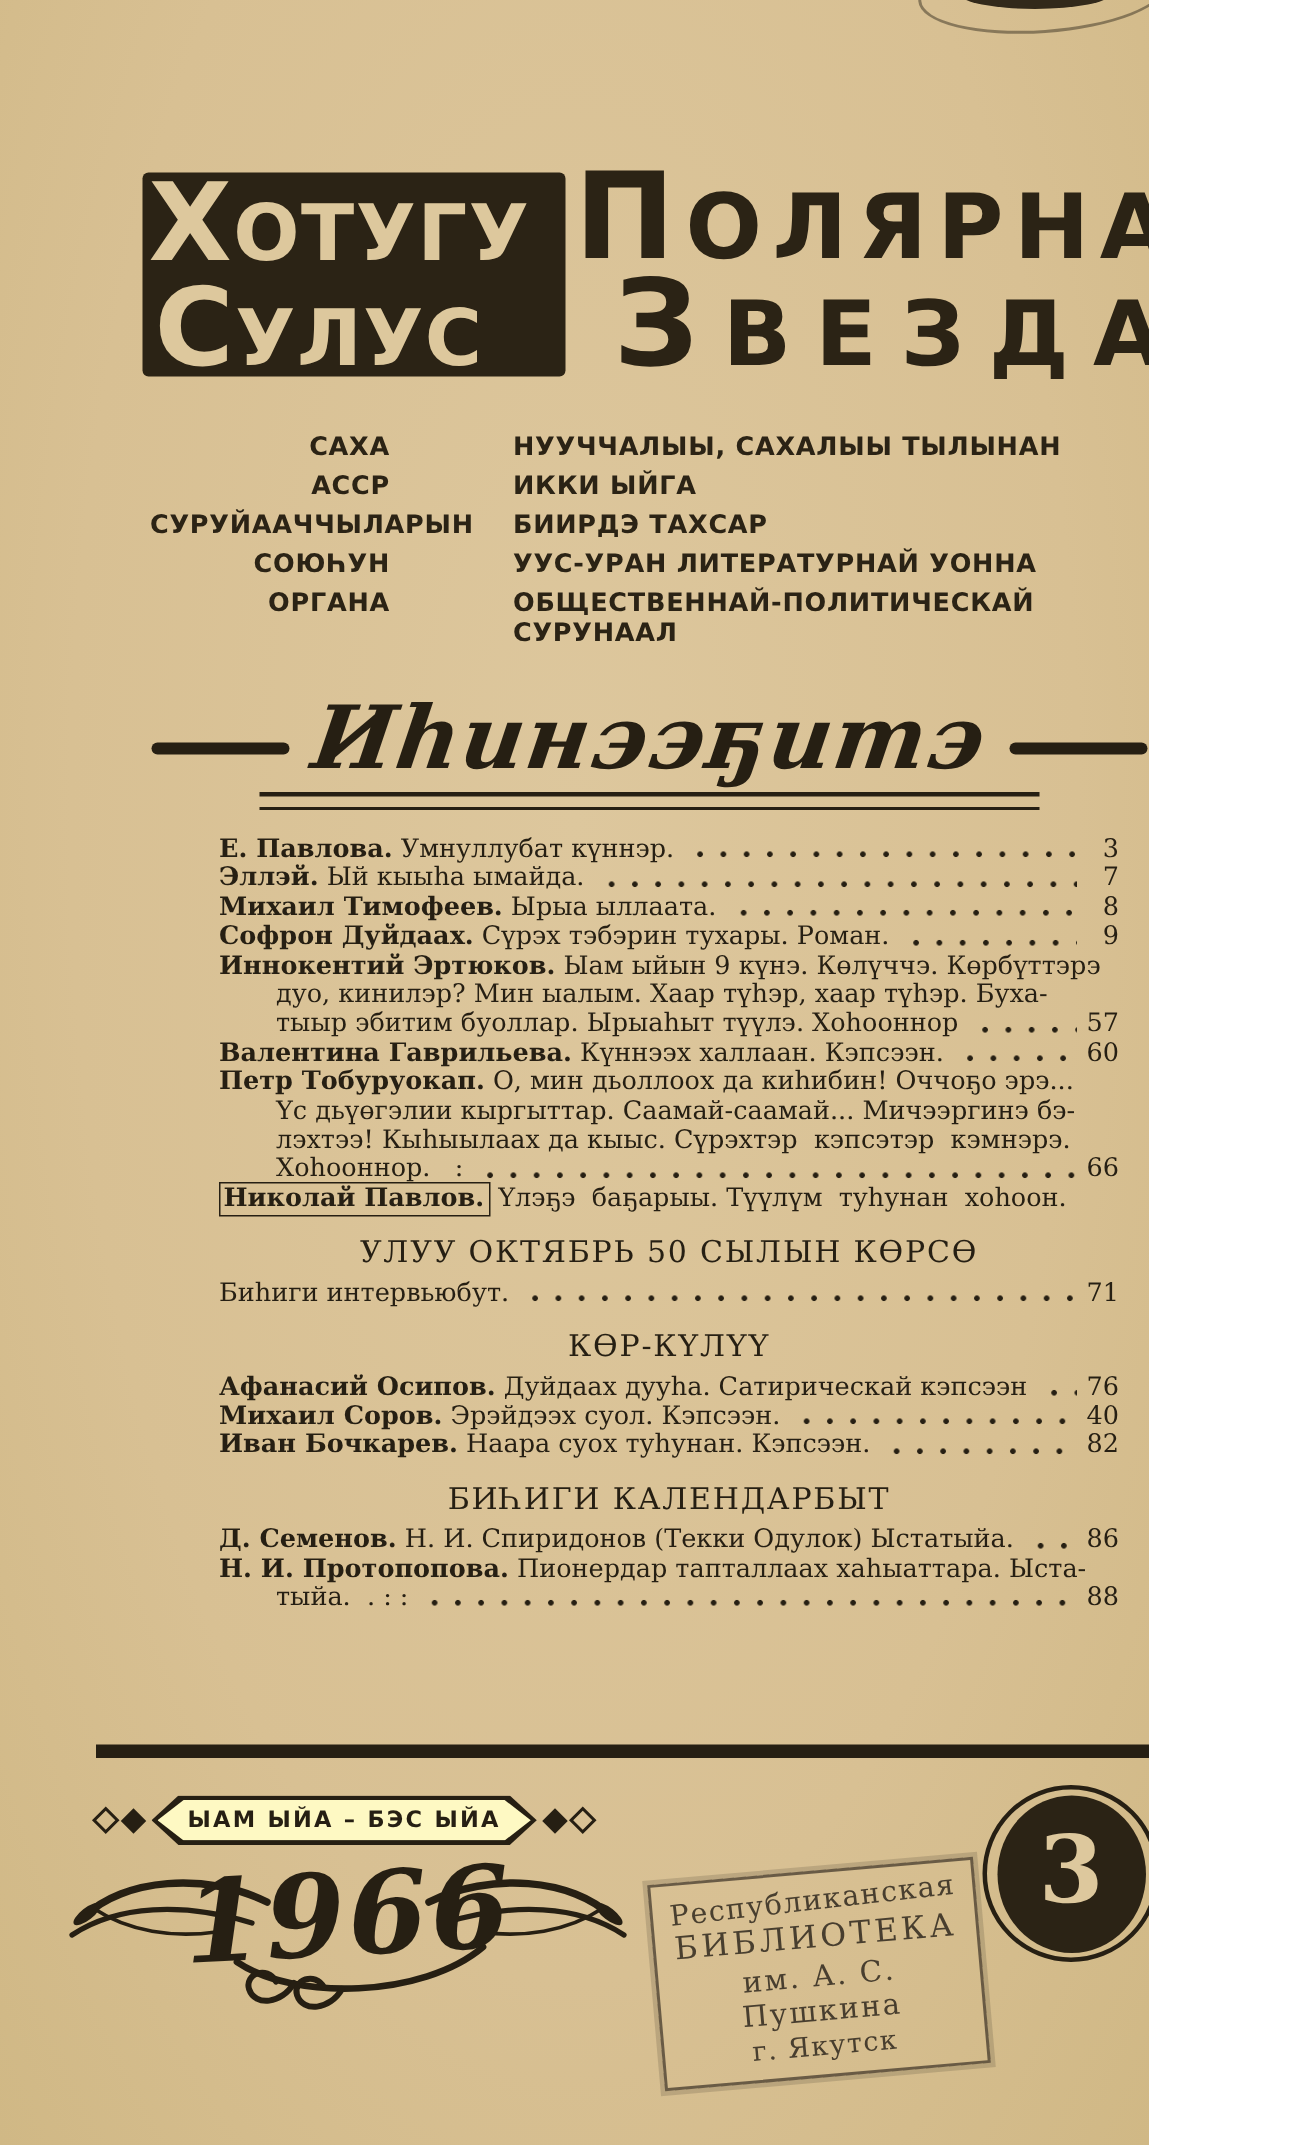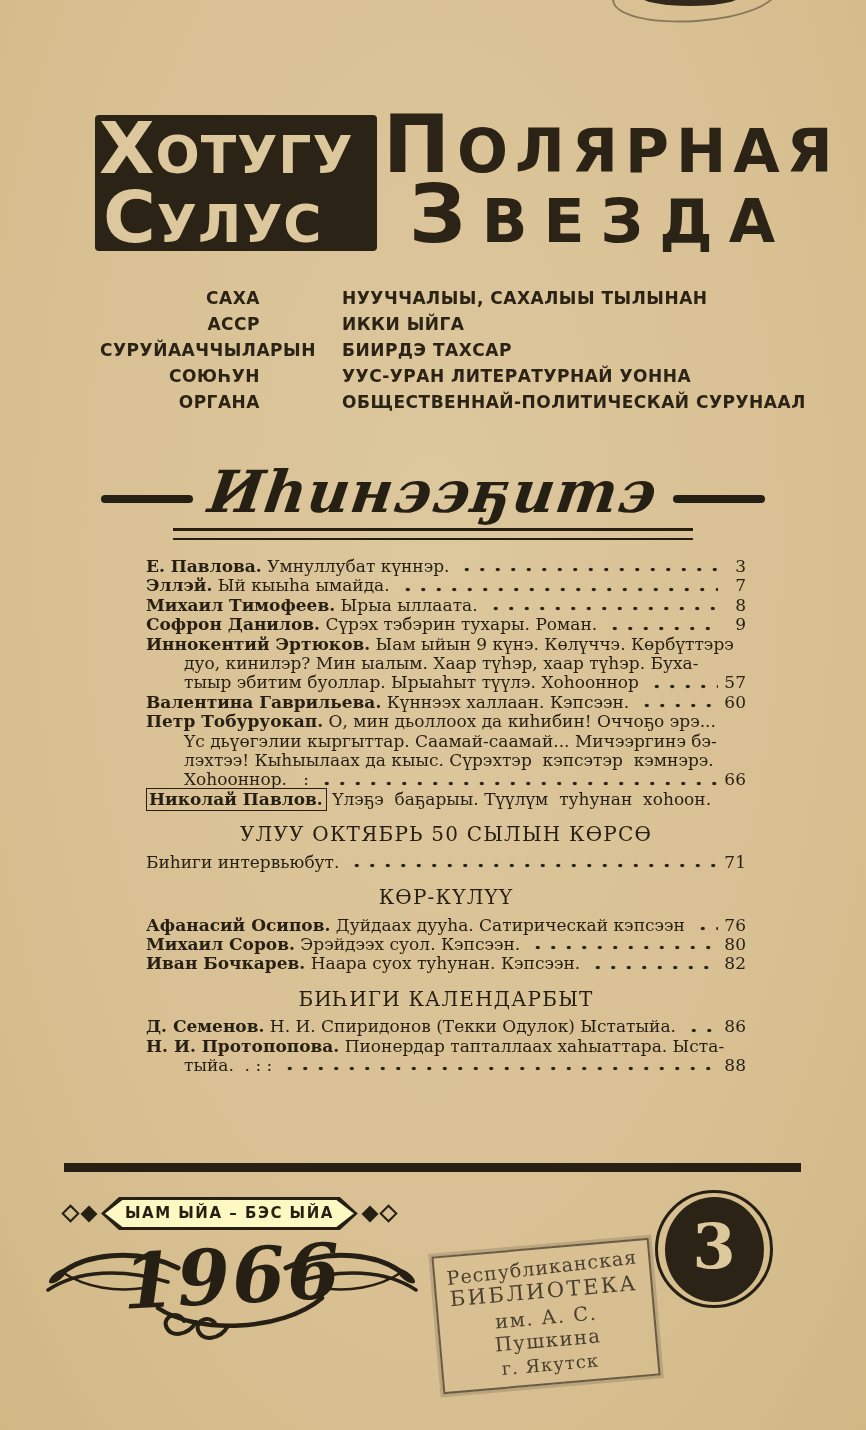--- a/index.html
+++ b/index.html
@@ -1,17 +1,17 @@
 <!DOCTYPE html>
 <html><head>
 <meta charset="utf-8">
 <style>
   html,body { margin:0; padding:0; }
   .page {
-    position:relative; width:866px; height:1430px; overflow:hidden;
+    position:relative; width:766px; height:1430px; overflow:hidden;
     background: radial-gradient(ellipse at 50% 38%, #ddc79d 0%, #d8c093 62%, #d0b885 100%);
     color:#261f13;
     font-family:"DejaVu Serif","Liberation Serif",serif;
   }
 
   
   .top-artifact { position:absolute; left:612px; top:-32px; width:162px; height:50px;
     border:2px solid rgba(40,33,22,.45); border-radius:50%; transform:rotate(-4deg); }
   .artifact-blob { position:absolute; left:640px; top:-14px; width:100px; height:20px;
     background:#32291a; border-radius:50%; }
@@ -149,21 +149,21 @@
         <span class="toc-text"><span class="b">Эллэй.</span><span class="r"> Ый кыыһа ымайда.</span></span>
         <span class="leader"></span>
         <span class="pg">7</span>
       </div>
       <div class="toc-line">
         <span class="toc-text"><span class="b">Михаил Тимофеев.</span><span class="r"> Ырыа ыллаата.</span></span>
         <span class="leader"></span>
         <span class="pg">8</span>
       </div>
       <div class="toc-line">
-        <span class="toc-text"><span class="b">Софрон Данилов.</span><span class="r"> Сүрэх тэбэрин тухары. </span><span class="i">Роман.</span></span>
+        <span class="toc-text"><span class="b">Софрон Дуйдаах.</span><span class="r"> Сүрэх тэбэрин тухары. </span><span class="i">Роман.</span></span>
         <span class="leader"></span>
         <span class="pg">9</span>
       </div>
       <div class="toc-line">
         <span class="toc-text"><span class="b">Иннокентий Эртюков.</span><span class="r"> Ыам ыйын 9 күнэ. Көлүччэ. Көрбүттэрэ</span></span>
       </div>
       <div class="toc-line indent">
         <span class="toc-text"><span class="r">дуо, кинилэр? Мин ыалым. Хаар түһэр, хаар түһэр. Буха-</span></span>
       </div>
       <div class="toc-line indent">
@@ -201,21 +201,21 @@
       </div>
       <div class="toc-heading">КӨР-КҮЛҮҮ</div>
       <div class="toc-line">
         <span class="toc-text"><span class="b">Афанасий Осипов.</span><span class="r"> Дуйдаах дууһа. </span><span class="i">Сатирическай кэпсээн</span></span>
         <span class="leader"></span>
         <span class="pg">76</span>
       </div>
       <div class="toc-line">
         <span class="toc-text"><span class="b">Михаил Соров.</span><span class="r"> Эрэйдээх суол. </span><span class="i">Кэпсээн.</span></span>
         <span class="leader"></span>
-        <span class="pg">80</span>
+        <span class="pg">40</span>
       </div>
       <div class="toc-line">
         <span class="toc-text"><span class="b">Иван Бочкарев.</span><span class="r"> Наара суох туһунан. </span><span class="i">Кэпсээн.</span></span>
         <span class="leader"></span>
         <span class="pg">82</span>
       </div>
       <div class="toc-heading">БИҺИГИ КАЛЕНДАРБЫТ</div>
       <div class="toc-line">
         <span class="toc-text"><span class="b">Д. Семенов.</span><span class="r"> Н. И. Спиридонов (Текки Одулок) </span><span class="i">Ыстатыйа.</span></span>
         <span class="leader"></span>

